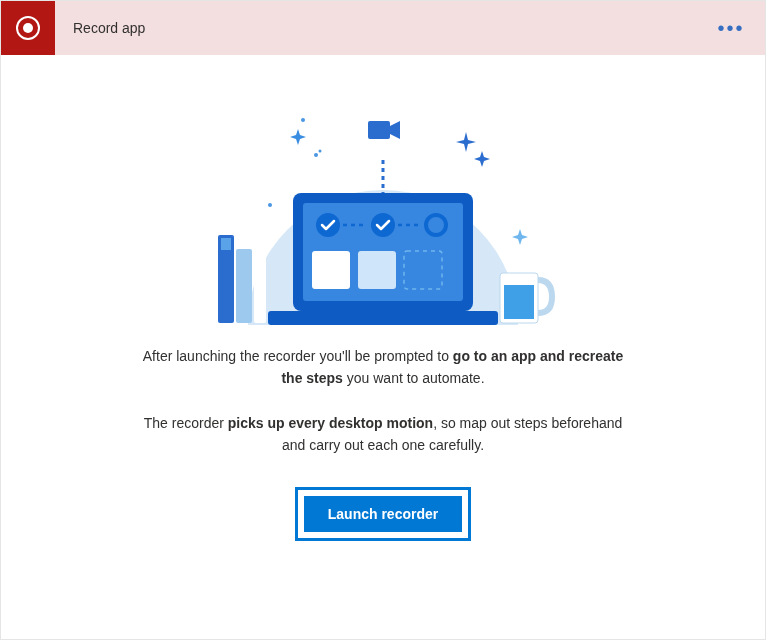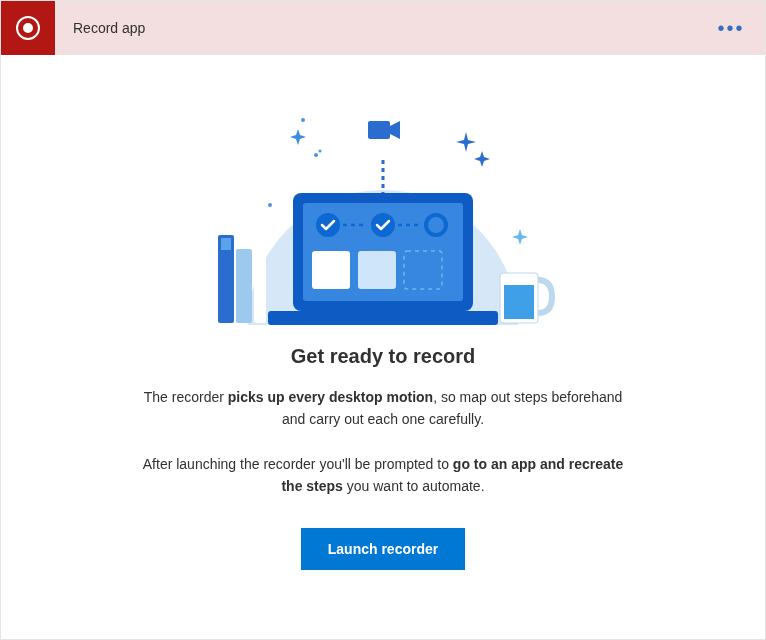--- a/index.html
+++ b/index.html
@@ -83,20 +83,21 @@
       max-width: 500px;
     }
     .description p {
       margin-bottom: 22px;
     }
     .description strong {
       font-weight: 700;
     }
     .button-wrap {
       margin-top: 8px;
+      padding: 6px;
       border: 3px solid #0078d4;
       display: inline-block;
     }
     .launch-btn {
       background: #0078d4;
       color: #ffffff;
       border: none;
       padding: 10px 24px;
       font-size: 14px;
       font-weight: 600;
@@ -161,28 +162,27 @@
         <path d="M 169 140 L 173 144 L 181 136" stroke="#ffffff" stroke-width="2.5" fill="none" stroke-linecap="round" stroke-linejoin="round"></path>
         <line x1="190" y1="140" x2="213" y2="140" stroke="#0e68d2" stroke-width="2.5" stroke-dasharray="4,4"></line>
         <circle cx="228" cy="140" r="10" fill="none" stroke="#0e68d2" stroke-width="4"></circle>
 
         <rect x="104" y="166" width="38" height="38" rx="3" fill="#ffffff"></rect>
         <rect x="150" y="166" width="38" height="38" rx="3" fill="#cfe5fa"></rect>
         <rect x="196" y="166" width="38" height="38" rx="3" fill="none" stroke="#6fb7ee" stroke-width="1.5" stroke-dasharray="4,4"></rect>
       </svg>
     </div>
 
-    <h2 class="heading">Get ready to record</h2>
 
     <div class="description">
       <p>
-        <span>The recorder </span><strong>picks up every desktop motion</strong><span>, so map out steps beforehand and carry out each one carefully.</span>
+        <span>After launching the recorder you'll be prompted to </span><strong>go to an app and recreate the steps</strong><span> you want to automate.</span>
       </p>
       <p>
-        <span>After launching the recorder you'll be prompted to </span><strong>go to an app and recreate the steps</strong><span> you want to automate.</span>
+        <span>The recorder </span><strong>picks up every desktop motion</strong><span>, so map out steps beforehand and carry out each one carefully.</span>
       </p>
     </div>
 
     <div class="button-wrap">
       <button class="launch-btn">Launch recorder</button>
     </div>
   </div>
 </div>
 
 </body></html>

